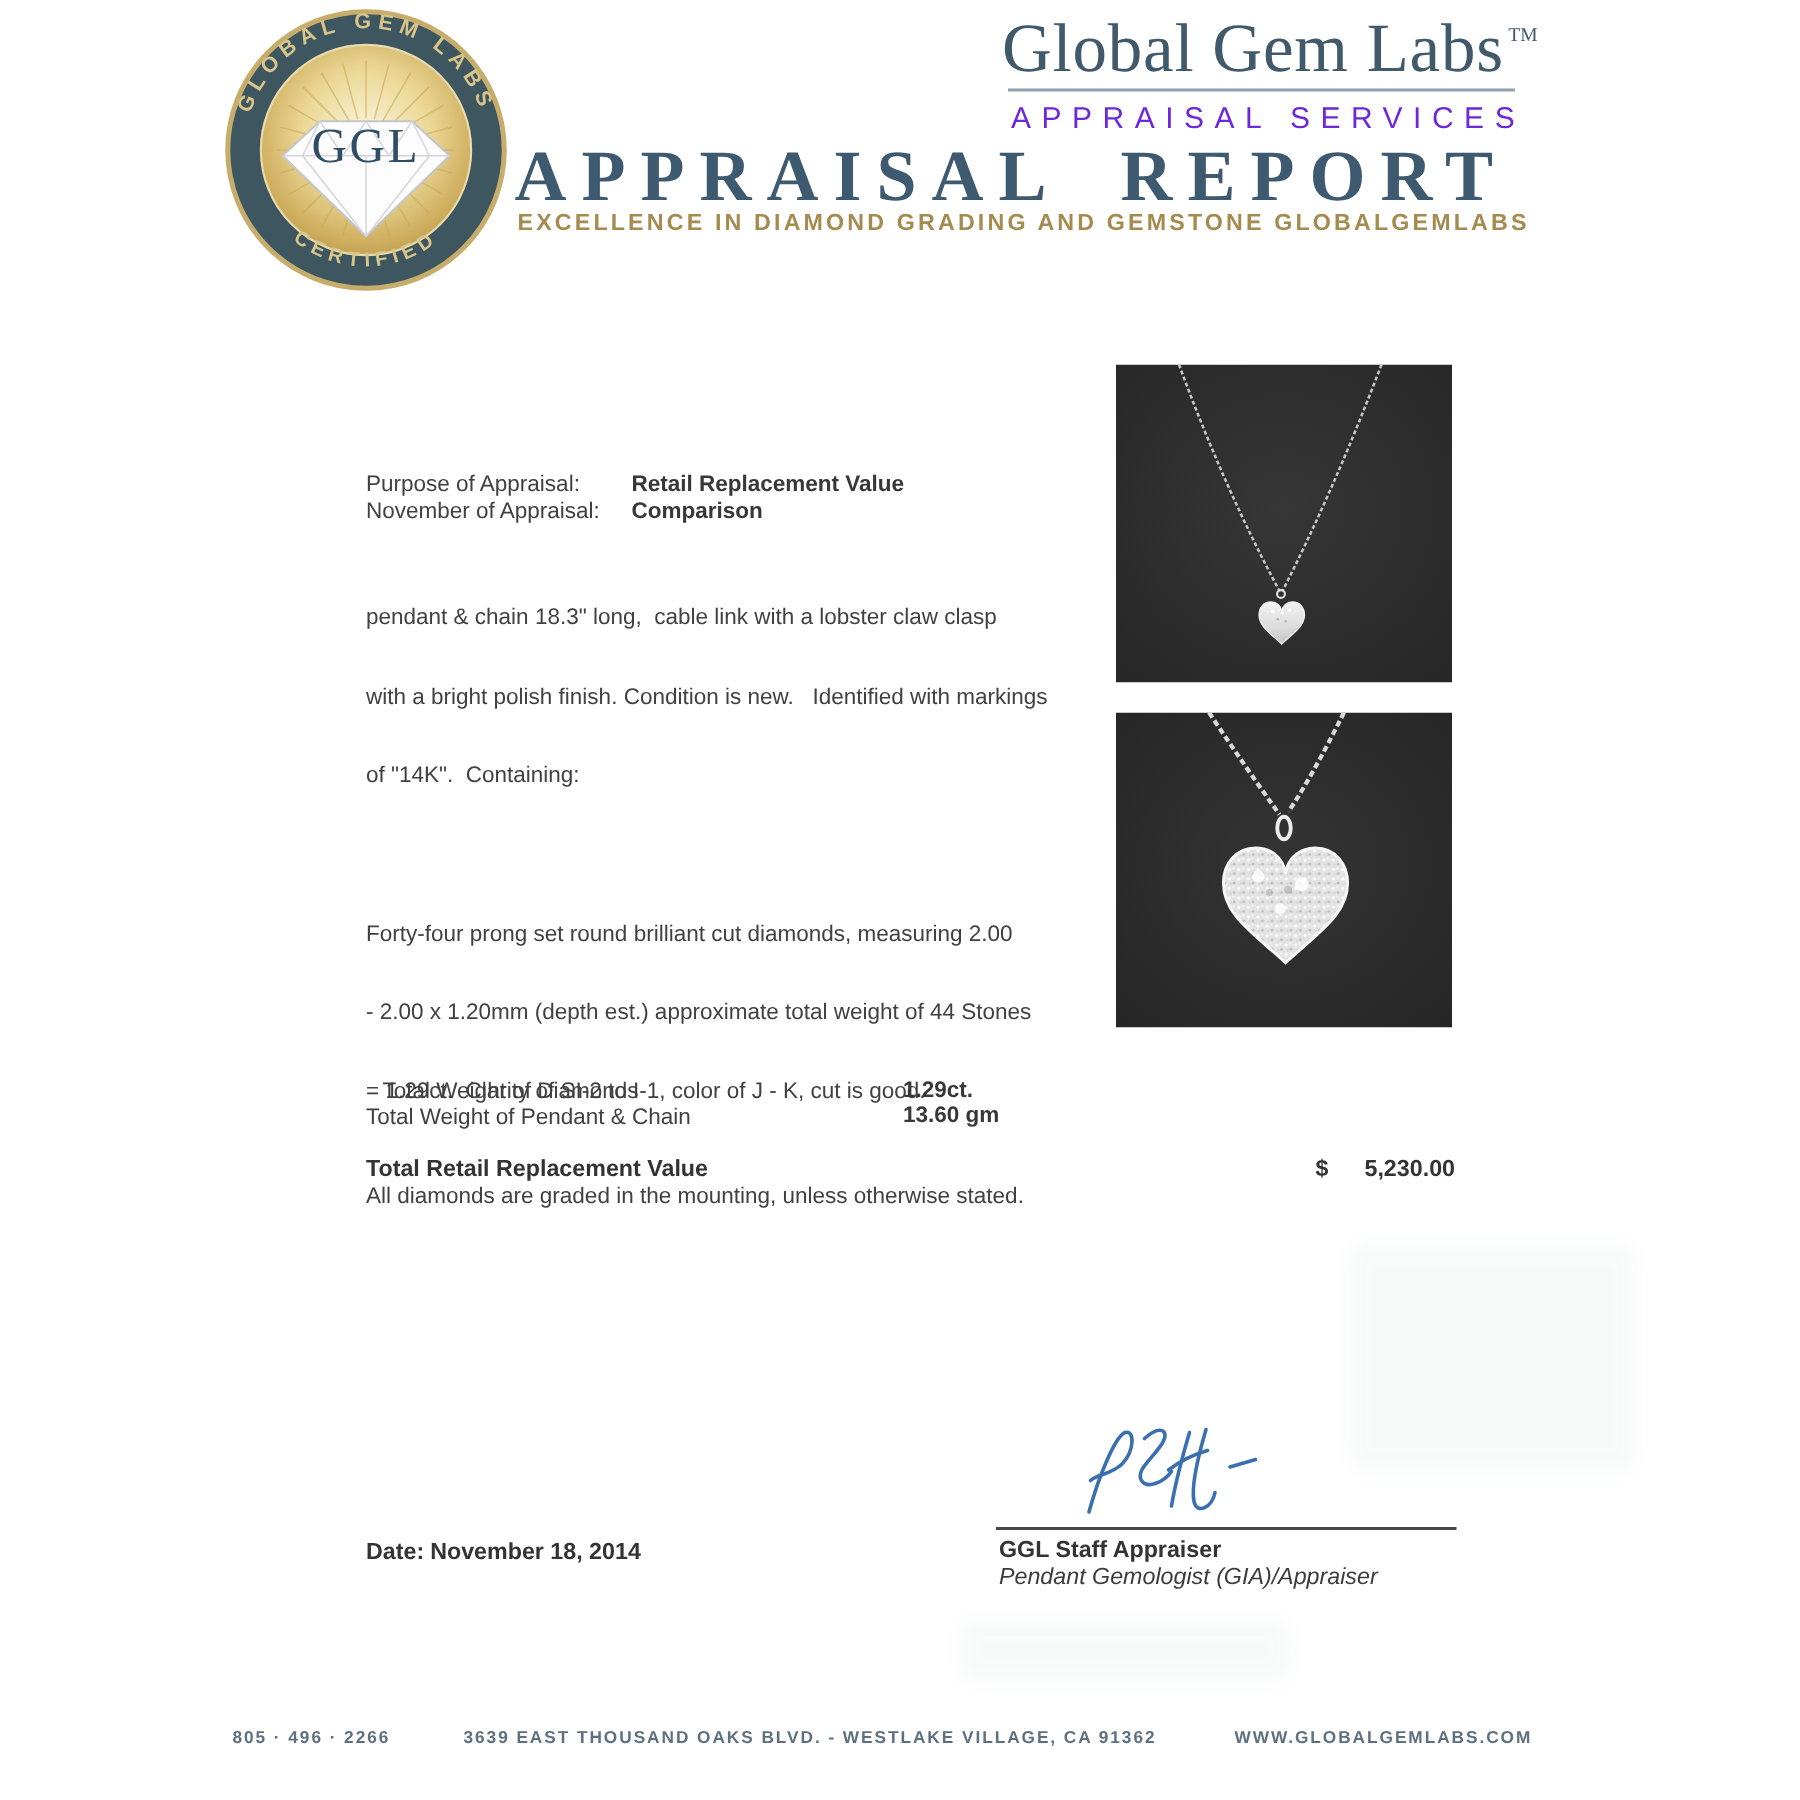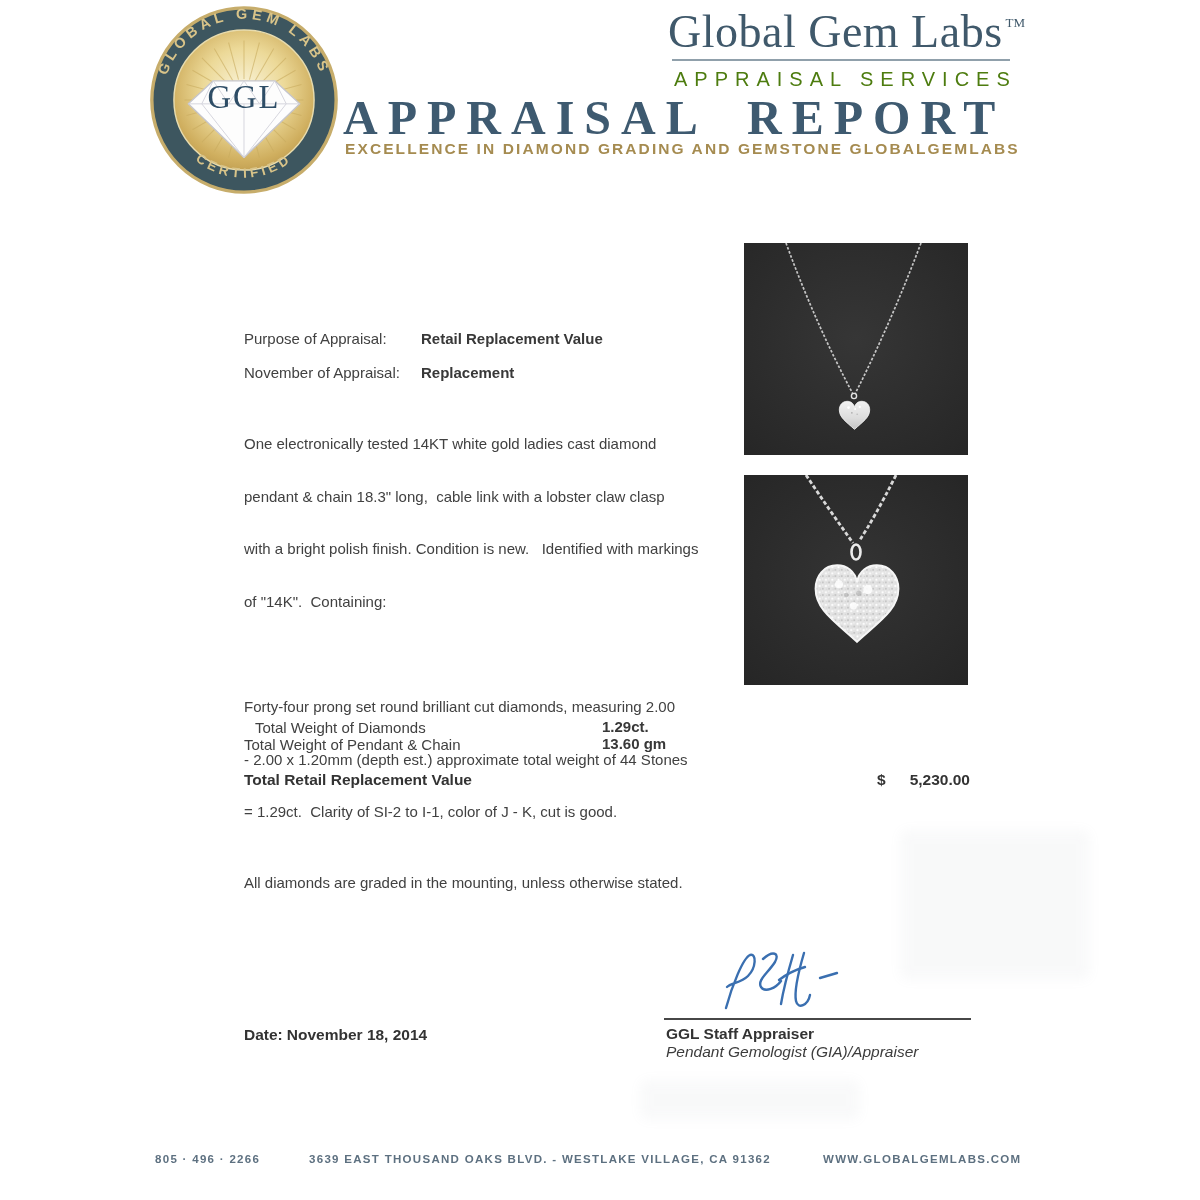--- a/index.html
+++ b/index.html
@@ -11,39 +11,39 @@
   
   .seal{position:absolute;left:148px;top:4px;width:192px;height:192px;}
   .brand{position:absolute;left:668px;top:0px;width:352px;}
   .brand-title{
     font-family:"Liberation Serif", serif;font-size:46px;color:#40596b;
     letter-spacing:0.5px;white-space:nowrap;line-height:46px;text-align:center;
   }
   .brand-tm{font-size:13px;vertical-align:20px;letter-spacing:0;margin-left:3px;font-family:"Liberation Serif", serif;}
   .brand-rule{border:none;border-top:2px solid #44607298;height:0;margin:4px 0 0 4px;width:338px;}
   .brand-sub{
-    font-size:20px;letter-spacing:7px;color:#4d7c0f;margin-top:7px;margin-left:6px;
+    font-size:20px;letter-spacing:7px;color:#6d28d9;margin-top:7px;margin-left:6px;
     font-weight:500;white-space:nowrap;
   }
   .report-title{
     position:absolute;left:343px;top:90px;
     font-family:"Liberation Serif", serif;font-weight:bold;font-size:48px;
     letter-spacing:10px;word-spacing:20px;color:#3e5a70;white-space:nowrap;
   }
   .tagline{
     position:absolute;left:345px;top:140px;font-size:15.5px;font-weight:bold;
     letter-spacing:2.1px;color:#a58b50;white-space:nowrap;
   }
   
   .photo{position:absolute;left:744px;width:224px;}
   .photo-top{top:243px;height:212px;}
   .photo-bottom{top:475px;height:210px;}
   
   .info{position:absolute;left:244px;top:314px;width:480px;font-size:15px;line-height:17.5px;color:#414141;}
-  .kv{display:flex;margin-top:16px;}
+  .kv{display:flex;}
   .kv-label{width:177px;}
   .kv-value{font-weight:bold;color:#383838;}
   .para{margin-top:19px;white-space:pre-wrap;}
   .para div{white-space:pre-wrap;}
   
   .tot-label{position:absolute;left:244px;font-size:15px;color:#414141;white-space:nowrap;}
   .tot-value{position:absolute;left:602px;width:220px;text-align:left;font-size:15px;font-weight:bold;color:#383838;white-space:nowrap;}
   .tot-final-label{position:absolute;left:244px;top:771px;font-size:15.5px;font-weight:bold;color:#333;white-space:nowrap;}
   .tot-currency{position:absolute;left:877px;top:771px;font-size:15.5px;font-weight:bold;color:#333;}
   .tot-final-value{position:absolute;left:890px;top:771px;width:80px;text-align:right;font-size:15.5px;font-weight:bold;color:#333;white-space:nowrap;}
@@ -195,24 +195,23 @@
     </g>
   </svg>
 
   <div class="info">
     <div class="kv">
       <div class="kv-label">Purpose of Appraisal:</div>
       <div class="kv-value">Retail Replacement Value</div>
     </div>
     <div class="kv">
       <div class="kv-label">November of Appraisal:</div>
-      <div class="kv-value">Replacement</div>
+      <div class="kv-value">Comparison</div>
     </div>
     <div class="para">
-      <div>One electronically tested 14KT white gold ladies cast diamond</div>
       <div>pendant &amp; chain 18.3" long,  cable link with a lobster claw clasp</div>
       <div>with a bright polish finish. Condition is new.   Identified with markings</div>
       <div>of "14K".  Containing:</div>
     </div>
     <div class="para" style="margin-top:18px;">
       <div>Forty-four prong set round brilliant cut diamonds, measuring 2.00</div>
       <div>- 2.00 x 1.20mm (depth est.) approximate total weight of 44 Stones</div>
       <div>= 1.29ct.  Clarity of SI-2 to I-1, color of J - K, cut is good.</div>
     </div>
     <div class="para" style="margin-top:18px;">All diamonds are graded in the mounting, unless otherwise stated.</div>

